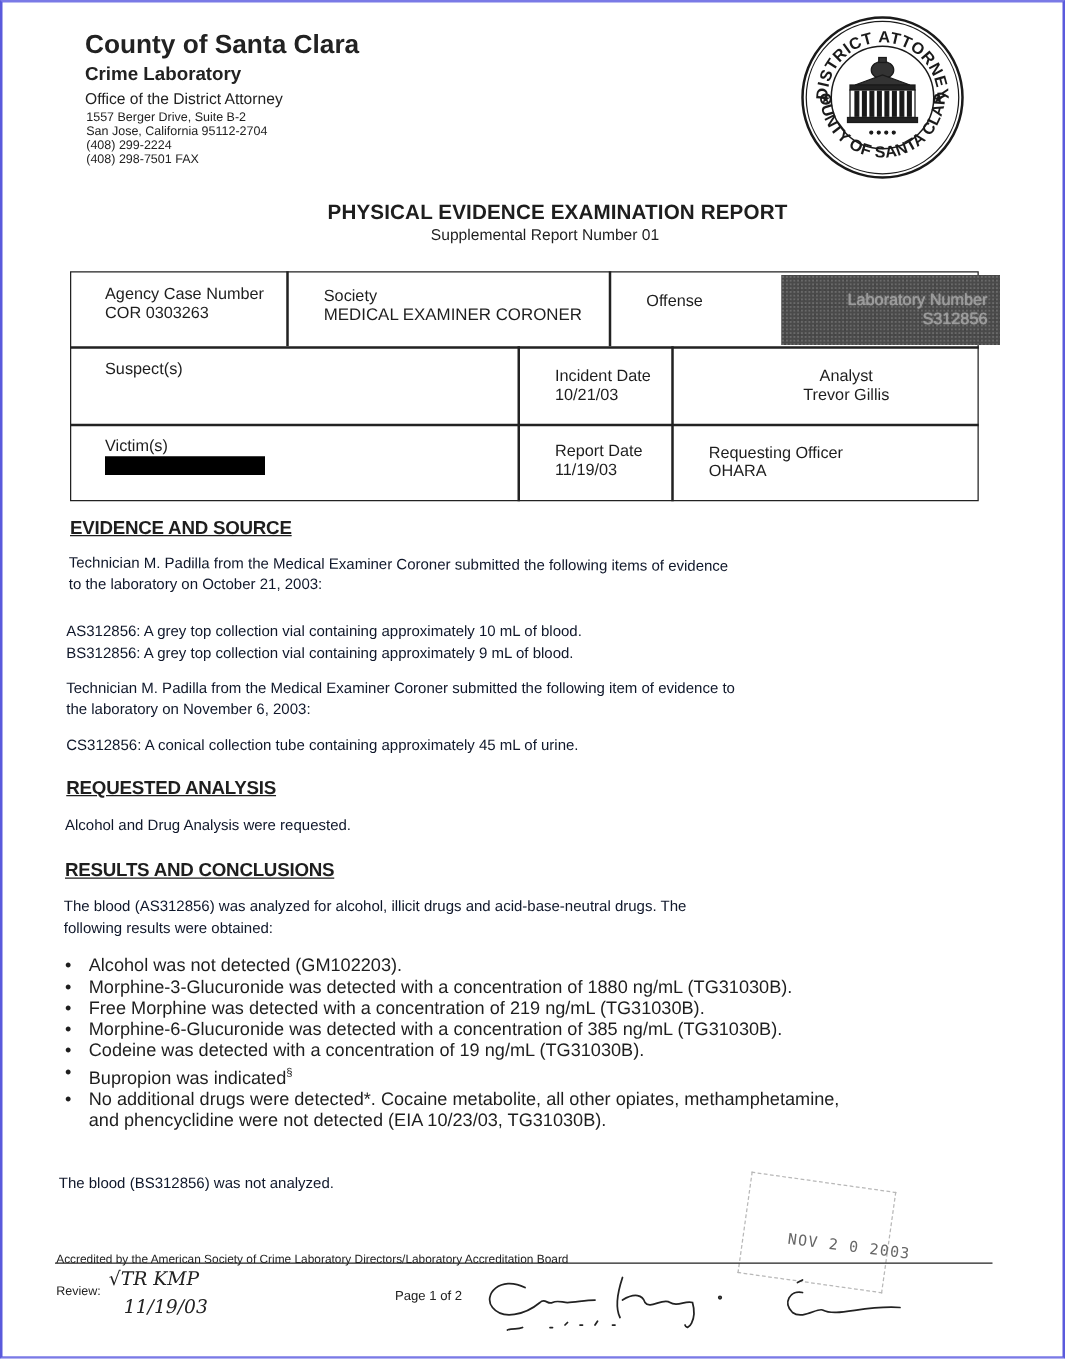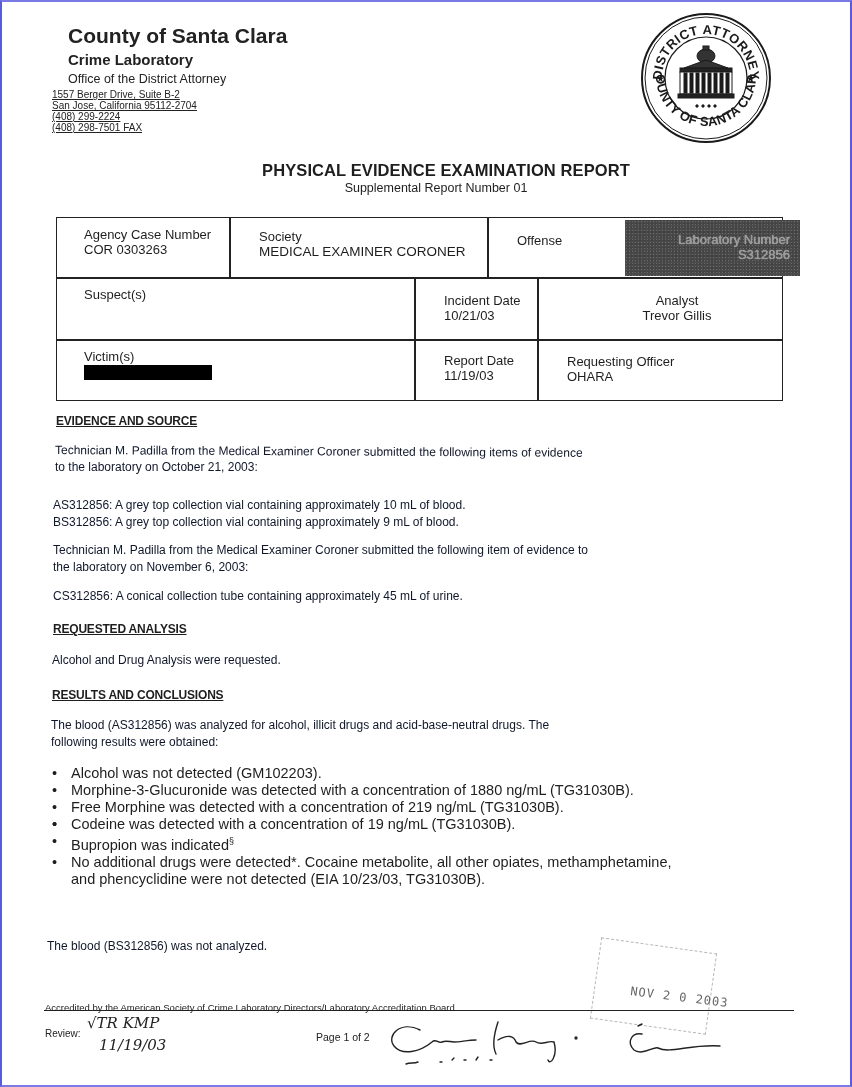--- a/index.html
+++ b/index.html
@@ -8,36 +8,36 @@
     background: #ffffff; font-family: "Liberation Sans", sans-serif; color: #1a1a1a;
   }
   .frame {
     position: absolute; left: 0; top: 0; width: 848px; height: 1083px;
     border: 2px solid #5a5adc; border-top-color: #7a7ae6; border-bottom-color: #7a7ae6;
   }
   .abs { position: absolute; }
   .hdr-title { left: 68px; top: 24px; font-size: 21px; font-weight: bold; color: #222; }
   .hdr-sub { left: 68px; top: 51px; font-size: 15px; font-weight: bold; color: #222; }
   .hdr-office { left: 68px; top: 72px; font-size: 12.5px; color: #222; }
-  .hdr-line { left: 52px; font-size: 10px; color: #222; line-height: 11px; text-decoration: underline; }
+  .hdr-line { left: 69px; font-size: 10px; color: #222; line-height: 11px; }
   .seal { left: 640px; top: 12px; width: 132px; height: 132px; }
   .rpt-title { left: 0; width: 852px; top: 161px; text-align: center; font-size: 16.5px; font-weight: bold; color: #1e1e1e; letter-spacing: 0.1px; padding-left: 40px; box-sizing: border-box; }
   .rpt-sub { left: 0; width: 852px; top: 181px; text-align: center; font-size: 12.5px; font-weight: normal; color: #1e1e1e; padding-left: 20px; box-sizing: border-box; }
   .cell { position: absolute; box-sizing: border-box; font-size: 13px; line-height: 15px; color: #1e1e1e; padding: 6px 10px; margin-left: 18px; }
   .vline { position: absolute; width: 1.5px; background: #222; }
   .hline { position: absolute; height: 1.5px; background: #222; }
   .lab-cell {
     background: #4a4a4a;
     background-image: radial-gradient(#6a6a6a 0.6px, transparent 0.8px), radial-gradient(#333 0.6px, transparent 0.8px);
     background-size: 3px 3px, 4px 4px; background-position: 0 0, 1px 2px;
     color: #9a9a9a; text-align: right; text-shadow: 0 0 1px #cfcfcf;
   }
   .redact { background: #000; }
 
-  .section-h { font-size: 12px; font-weight: bold; text-decoration: underline; color: #1e1e1e; letter-spacing: -0.2px; }
+  .section-h { font-size: 15px; font-weight: bold; text-decoration: underline; color: #1e1e1e; letter-spacing: -0.2px; }
   .para { font-size: 12px; color: #0f172a; line-height: 17px; transform-origin: left top; }
   .bullets { list-style: none; margin: 0; padding: 0; }
   .bullets li { position: relative; padding-left: 22px; font-size: 14.5px; line-height: 17px; color: #1e1e1e; }
   .bullets li .dot { position: absolute; left: 3px; top: 0; }
   sup { font-size: 9px; }
   .footer-line { left: 44px; top: 1010px; width: 750px; height: 1px; background: #222; }
   .accr { left: 45px; top: 1002px; font-size: 9.5px; color: #222; }
   .review { left: 45px; top: 1028px; font-size: 10px; color: #222; }
   .page-no { left: 316px; top: 1031px; font-size: 10.5px; color: #222; }
   .hand { font-family: "DejaVu Serif", serif; font-style: italic; color: #222; }
@@ -170,21 +170,21 @@
 <div class="abs section-h" style="left:52px; top:688px;">RESULTS AND CONCLUSIONS</div>
 <div class="abs para" style="left:51px; top:717px; width:760px;">
   <div style="white-space:nowrap;">The blood (AS312856) was analyzed for alcohol, illicit drugs and acid-base-neutral drugs.  The</div>
   <div>following results were obtained:</div>
 </div>
 
 <ul class="abs bullets" style="left:49px; top:765px; width:760px;">
   <li><span class="dot">•</span><span>Alcohol was not detected (GM102203).</span></li>
   <li><span class="dot">•</span><span>Morphine-3-Glucuronide was detected with a concentration of 1880 ng/mL (TG31030B).</span></li>
   <li><span class="dot">•</span><span>Free Morphine was detected with a concentration of 219 ng/mL (TG31030B).</span></li>
-  <li><span class="dot">•</span></li>
+  <li><span class="dot">•</span><span>Morphine-6-Glucuronide was detected with a concentration of 385 ng/mL (TG31030B).</span></li>
   <li><span class="dot">•</span><span>Codeine was detected with a concentration of 19 ng/mL (TG31030B).</span></li>
   <li><span class="dot">•</span><span>Bupropion was indicated</span><sup>§</sup></li>
   <li><span class="dot">•</span><span>No additional drugs were detected*.  Cocaine metabolite, all other opiates, methamphetamine,</span><br><span>and phencyclidine were not detected (EIA 10/23/03, TG31030B).</span></li>
 </ul>
 
 <div class="abs para" style="left:47px; top:938px;">The blood (BS312856) was not analyzed.</div>
 
 <div class="abs stamp"></div>
 <div class="abs stamp-date">NOV 2 0 2003</div>
 

